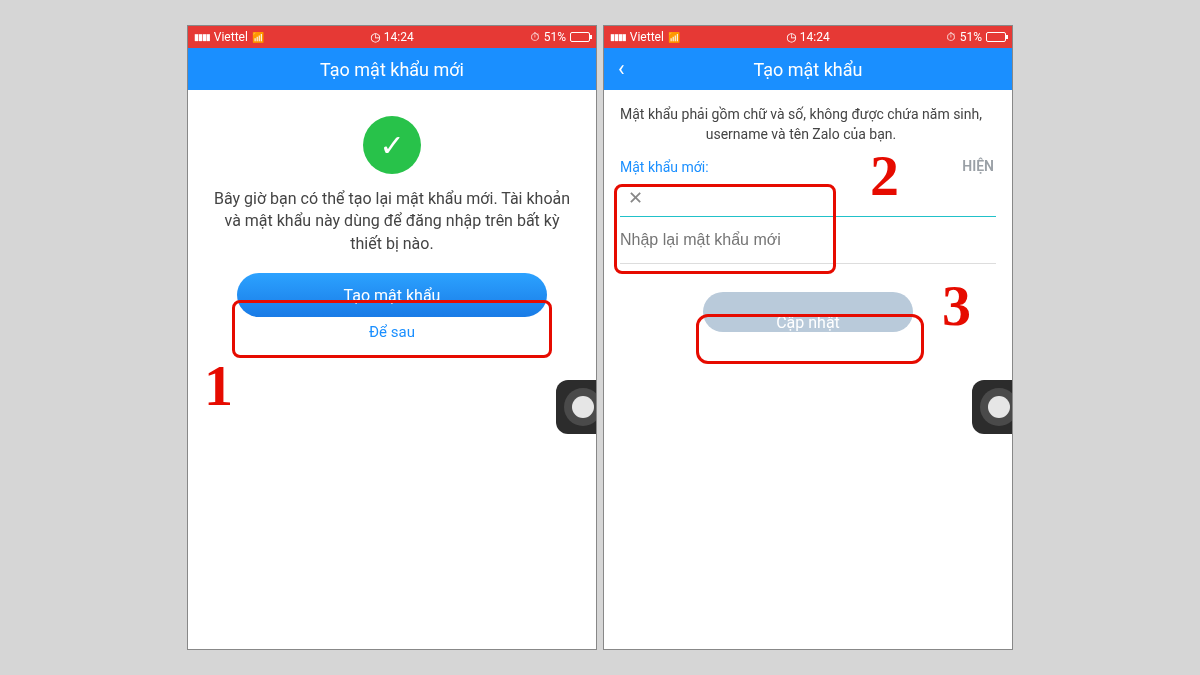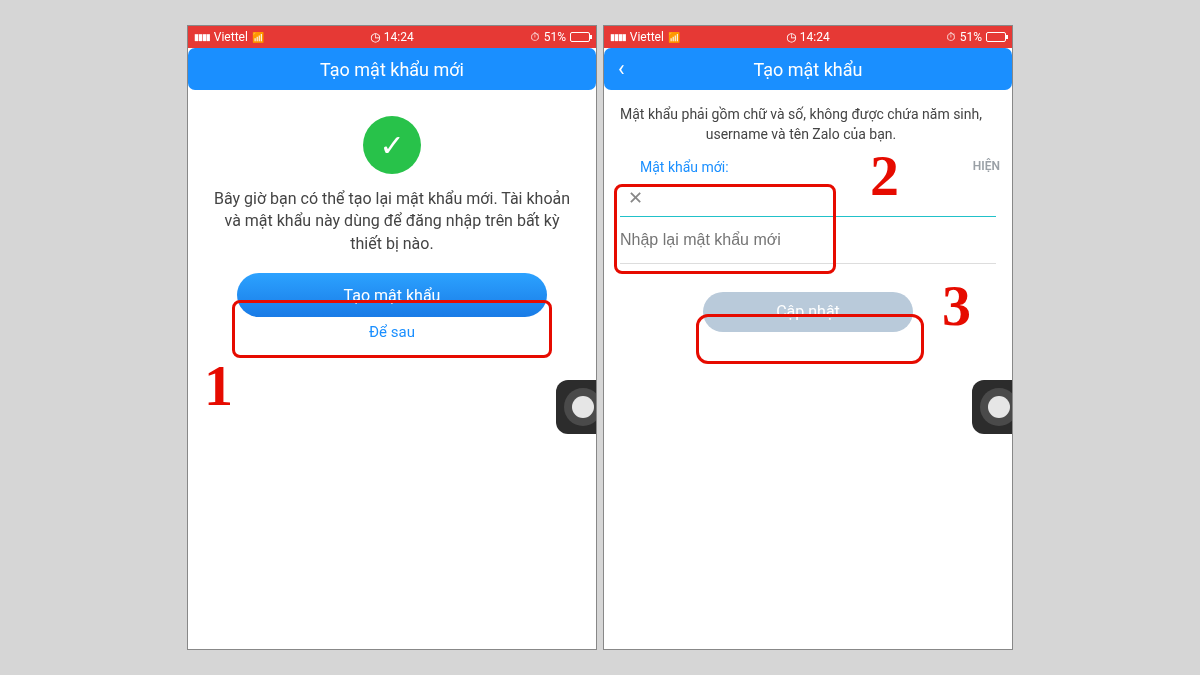--- a/index.html
+++ b/index.html
@@ -58,21 +58,20 @@
 
   .app-header {
     height: 42px;
     background: #1a8fff;
     color: #fff;
     display: flex;
     align-items: center;
     justify-content: center;
     font-size: 18px;
     position: relative;
-    border-radius: 7px;
   }
   .back {
     position: absolute;
     left: 14px;
     font-size: 22px;
     line-height: 1;
   }
 
   .content {
     padding: 18px 18px 0 18px;
@@ -110,23 +109,23 @@
     text-align: center;
   }
   .section-label {
     color: #1a8fff;
     font-size: 14px;
     text-align: left;
     padding: 6px 16px 4px 16px;
   }
   .show-toggle {
     position: absolute;
-    right: 12px;
+    right: 18px;
     color: #9aa0a6;
-    font-size: 12px;
+    font-size: 14px;
     font-weight: 600;
   }
   .input-row {
     display: flex;
     align-items: center;
     padding: 8px 16px;
   }
   .text-input {
     flex: 1;
     border: none;
@@ -135,21 +134,21 @@
     outline: none;
     padding: 6px 0;
   }
   .divider-active { height:1px; background:#21c1c9; margin:0 16px; }
   .divider { height:1px; background:#ddd; margin:0 16px; }
   .clear-x { color:#888; font-size:18px; padding-left:8px; }
   .update-btn {
     margin: 28px auto 0 auto;
     width: 210px; height: 40px; border-radius: 22px;
     background: #b9cada; color: #fff; font-size:16px;
-    display:flex; align-items:center; justify-content:center;
+    display:flex; align-items:flex-end; justify-content:center;
   }
 
   
   .red-box {
     position: absolute;
     border: 3px solid #e60b00;
     border-radius: 8px;
     pointer-events: none;
   }
   .red-num {
@@ -164,21 +163,21 @@
     position: absolute;
     width: 54px; height: 54px;
     background: #2c2c2c;
     border-radius: 12px;
     display:flex; align-items:center; justify-content:center;
   }
   .assistive-touch .outer { width:38px;height:38px;border-radius:50%;background:#4a4a4a;display:flex;align-items:center;justify-content:center;}
   .assistive-touch .inner { width:22px;height:22px;border-radius:50%;background:#e6e6e6;}
 
   .rel { position: relative; }
-  .label-row { position: relative; display:flex; align-items:center;margin-left:20px;}
+  .label-row { position: relative; display:flex; align-items:center;}
 </style>
 </head>
 <body>
 
 <div class="stage">
 
   <div class="phone">
     <div class="status-bar">
       <div class="sb-left">
         <span class="bars" style="letter-spacing: -1px; font-size: 9px;">▮▮▮▮</span>

